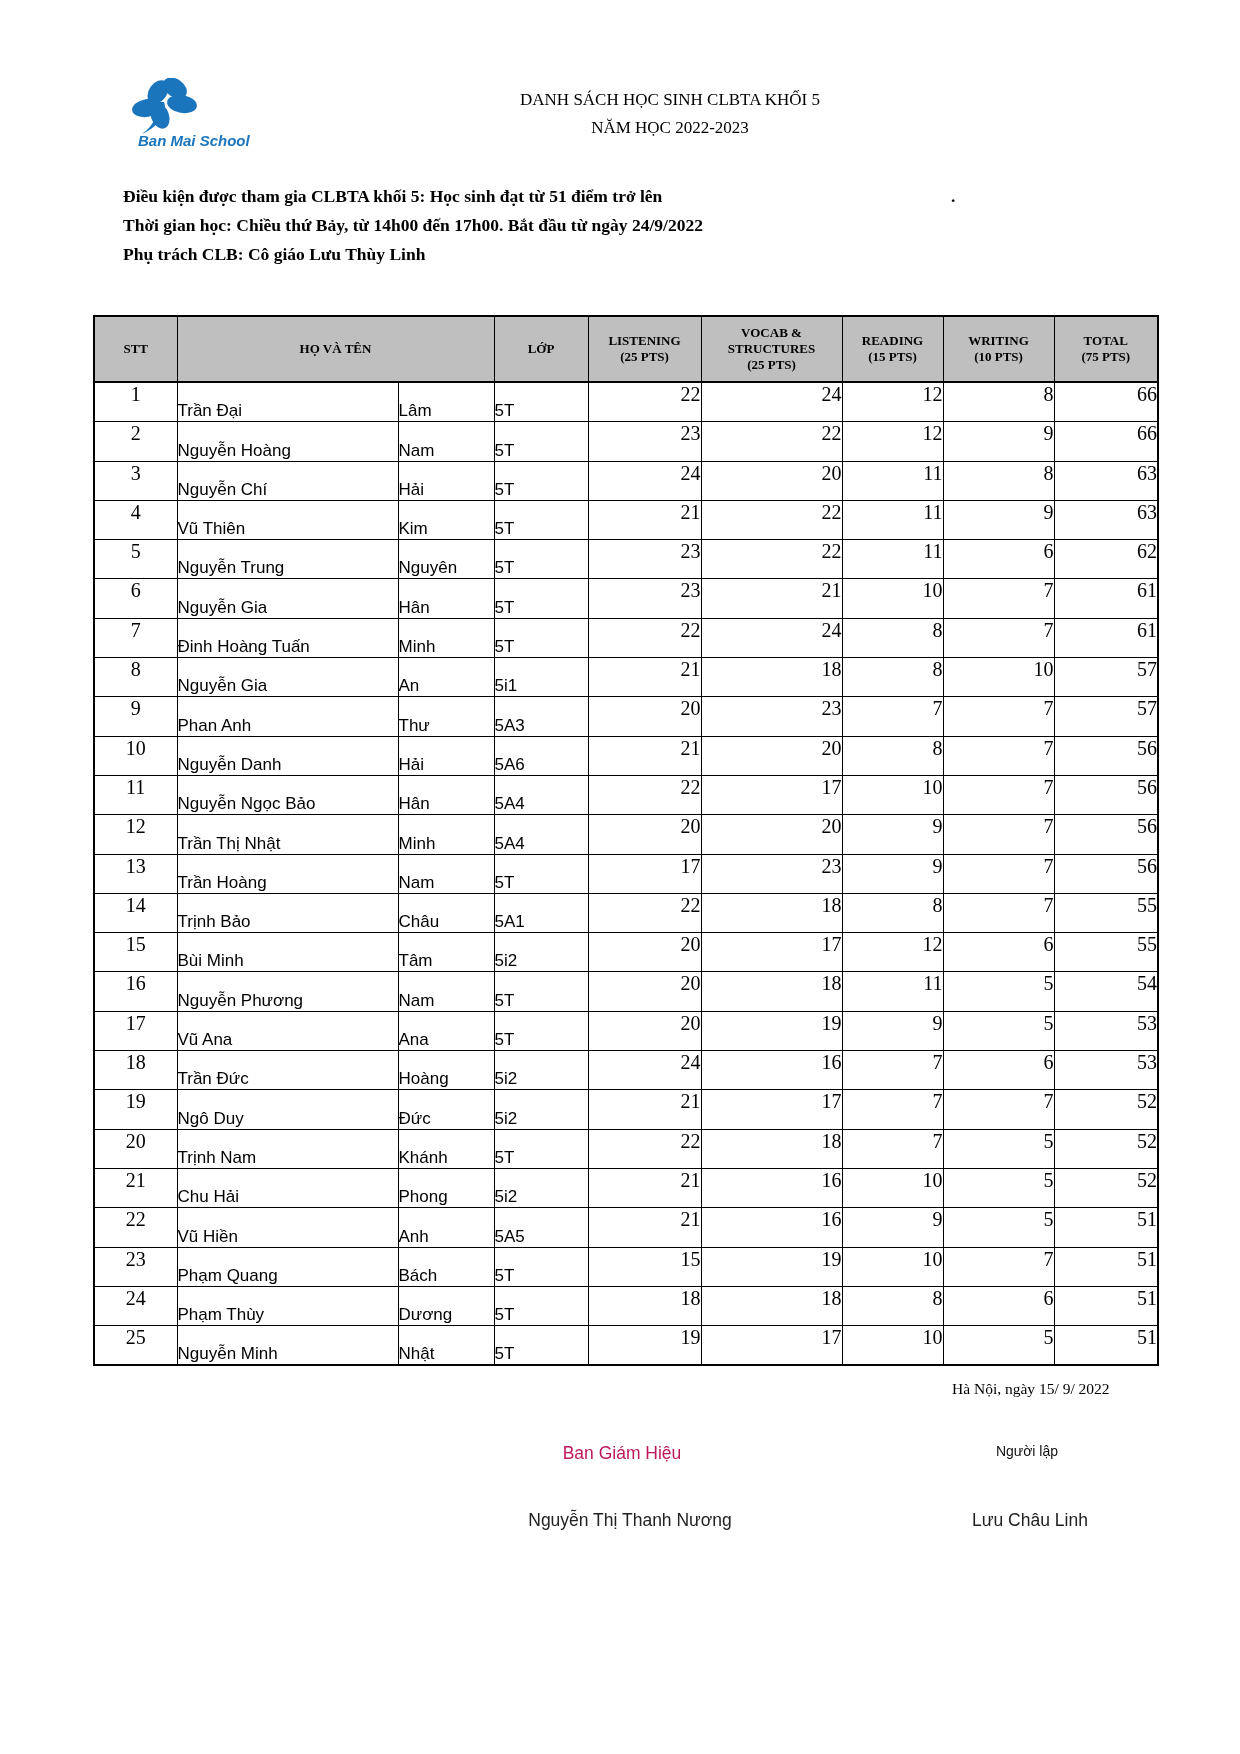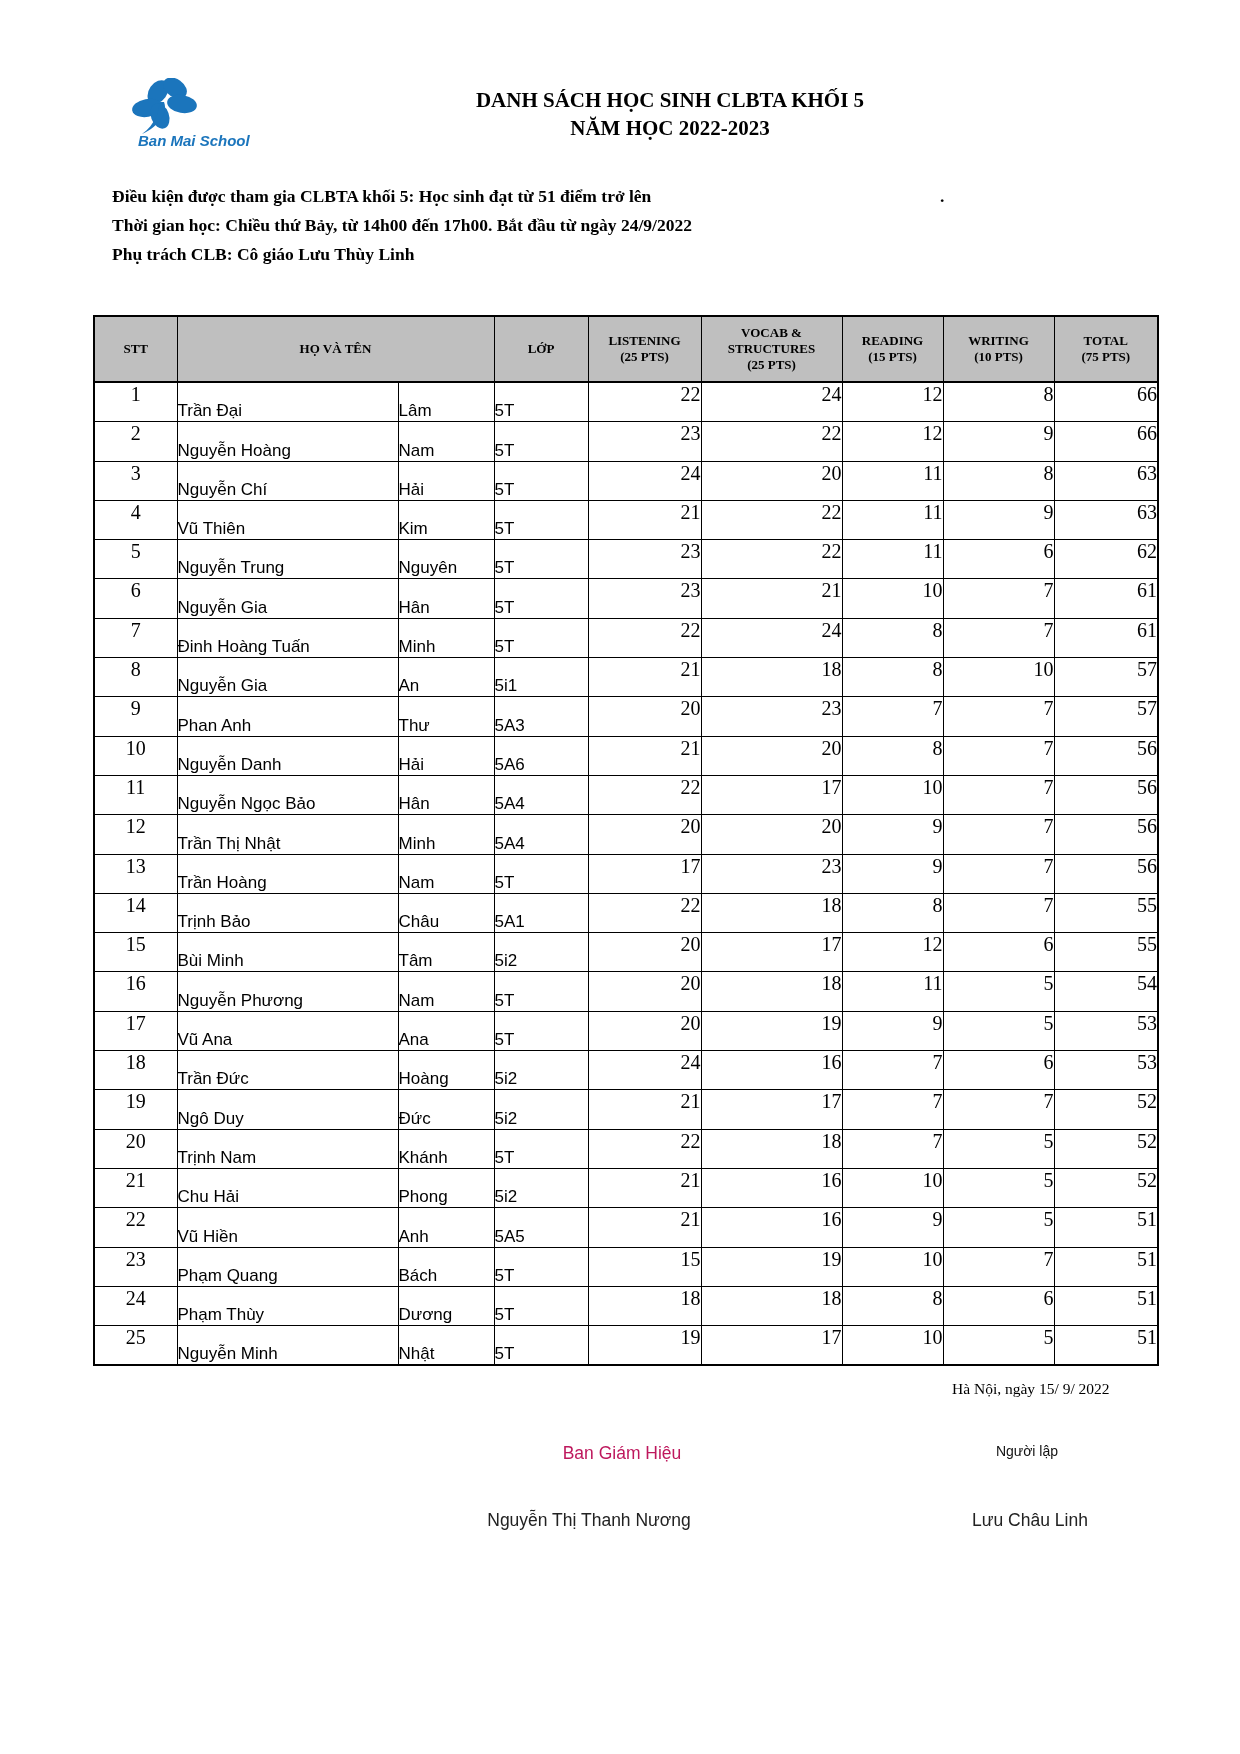--- a/index.html
+++ b/index.html
@@ -10,26 +10,26 @@
     margin:0 auto;
     overflow:hidden;
     font-family:"Liberation Serif", serif;
     color:#000;
   }
   
   .logo{position:absolute;left:120px;top:78px;width:160px;height:80px;}
   
   .title-block{
     position:absolute;left:350px;top:86px;width:640px;
-    text-align:center;font-weight:bold;font-size:21px;line-height:28px;
+    text-align:center;font-weight:normal;font-size:17px;line-height:28px;
     font-family:"Liberation Serif", serif;
   }
   
   .info-block{
-    position:absolute;left:112px;top:182px;width:950px;
+    position:absolute;left:123px;top:182px;width:950px;
     font-weight:bold;font-size:17.5px;line-height:29px;
     font-family:"Liberation Serif", serif;
   }
   .info-dot{position:absolute;left:828px;top:0;font-weight:bold;}
   
   table.roster{
     position:absolute;left:93px;top:315px;
     border-collapse:collapse;table-layout:fixed;
     border:2px solid #000;
   }
@@ -67,21 +67,21 @@
   }
   .sig-title-left{
     position:absolute;left:522px;top:1443px;width:200px;text-align:center;
     font-family:Liberation Sans, sans-serif;font-size:17.5px;color:#be185d;
   }
   .sig-title-right{
     position:absolute;left:927px;top:1443px;width:200px;text-align:center;
     font-family:"Liberation Sans", sans-serif;font-size:14px;color:#111;
   }
   .sig-name-left{
-    position:absolute;left:439px;top:1510px;width:300px;text-align:center;
+    position:absolute;left:480px;top:1510px;width:300px;text-align:center;
     font-family:"Liberation Sans", sans-serif;font-size:17.5px;color:#222;
   }
   .sig-name-right{
     position:absolute;left:930px;top:1510px;width:200px;text-align:center;
     font-family:"Liberation Sans", sans-serif;font-size:17.5px;color:#222;
   }
 </style>
 </head>
 <body>
 

